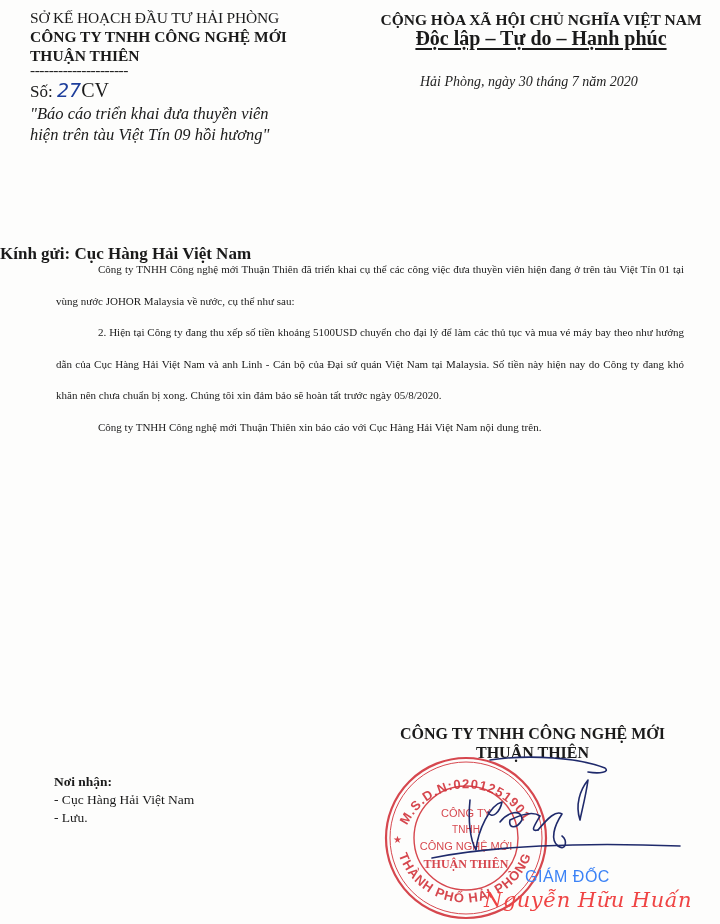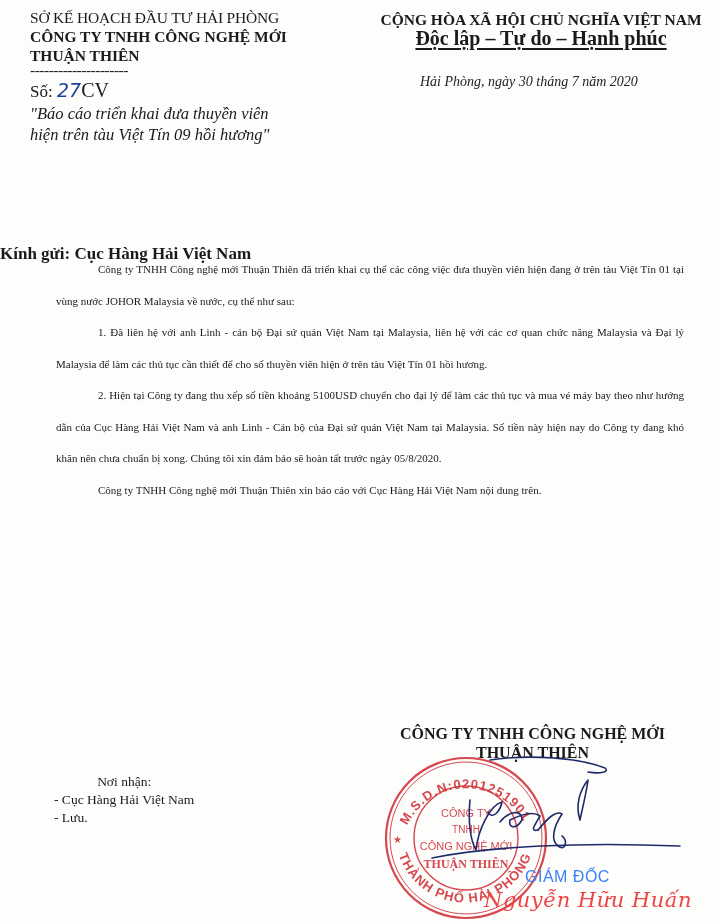--- a/index.html
+++ b/index.html
@@ -26,21 +26,21 @@
   .place-date { left: 420px; top: 74px; font-style: italic; font-size: 14px; white-space: nowrap; color: #222; }
 
   .recipient { left: 0; width: 720px; top: 200px; text-align: left; font-weight: bold; font-size: 17px; margin-top: 44px; }
 
   .body { left: 56px; top: 254px; width: 628px; font-size: 11px; line-height: 31.5px; text-align: justify; }
   .body p { margin: 0; text-indent: 42px; }
 
   .sign-title { left: 345px; top: 724px; width: 375px; text-align: center; font-weight: bold; font-size: 16px; line-height: 19px; }
 
   .noinhan { left: 54px; top: 773px; font-size: 13.5px; line-height: 18px; }
-  .noinhan .lbl { font-weight: normal; text-align: center; }
+  .noinhan .lbl { font-weight: bold; }
 
   .stamp { left: 381px; top: 753px; width: 170px; height: 170px; }
   .signature { left: 430px; top: 750px; width: 260px; height: 120px; }
   .giamdoc { left: 525px; top: 868px; color: #3b82f6; font-family: "Liberation Sans", "DejaVu Sans", sans-serif; font-size: 16px; letter-spacing: 0.5px; }
   .director-name { left: 484px; top: 888px; color: #ef4444; font-family: "DejaVu Serif", serif; font-style: italic; font-size: 21px; letter-spacing: 0.5px; white-space: nowrap; }
 </style>
 </head>
 <body>
 
 <div class="abs hdr-left">
@@ -59,21 +59,20 @@
 <div class="abs hdr-right">
   <div class="nation">CỘNG HÒA XÃ HỘI CHỦ NGHĨA VIỆT NAM</div>
   <div class="motto">Độc lập – Tự do – Hạnh phúc</div>
 </div>
 <div class="abs place-date">Hải Phòng, ngày 30 tháng 7 năm 2020</div>
 
 <div class="abs recipient">Kính gửi: Cục Hàng Hải  Việt Nam</div>
 
 <div class="abs body">
   <p>Công ty TNHH Công nghệ mới Thuận Thiên đã triển khai cụ thể các công việc đưa thuyền viên hiện đang ở trên tàu Việt Tín 01 tại vùng nước JOHOR Malaysia về nước, cụ thể như sau:</p>
-  <p>1. Đã liên hệ với anh Linh - cán bộ Đại sứ quán Việt Nam tại Malaysia, liên hệ với các cơ quan chức năng Malaysia và Đại lý Malaysia để làm các thủ tục cần thiết để cho số thuyền viên hiện ở trên tàu Việt Tín 01 hồi hương.</p>
   <p>2. Hiện tại Công ty đang thu xếp số tiền khoảng 5100USD chuyển cho đại lý để làm các thủ tục và mua vé máy bay theo như hướng dẫn của Cục Hàng Hải Việt Nam và anh Linh - Cán bộ của Đại sứ quán Việt Nam tại Malaysia. Số tiền này hiện nay do Công ty đang khó khăn nên chưa chuẩn bị xong. Chúng tôi xin đảm bảo sẽ hoàn tất trước ngày 05/8/2020.</p>
   <p>Công ty TNHH Công nghệ mới Thuận Thiên xin báo cáo với Cục Hàng Hải Việt Nam nội dung trên.</p>
 </div>
 
 <div class="abs sign-title">
   <div>CÔNG TY TNHH CÔNG NGHỆ MỚI</div>
   <div>THUẬN THIÊN</div>
 </div>
 
 <div class="abs noinhan">

